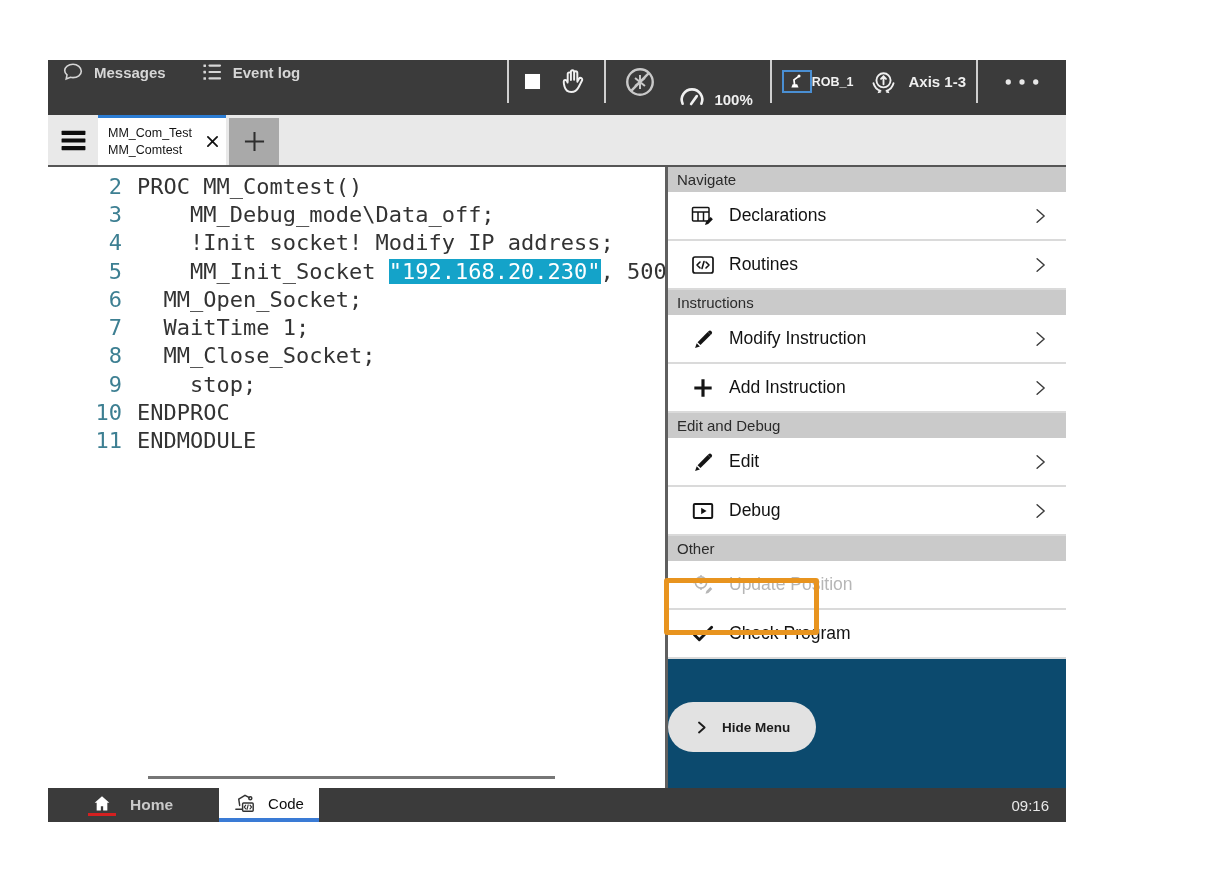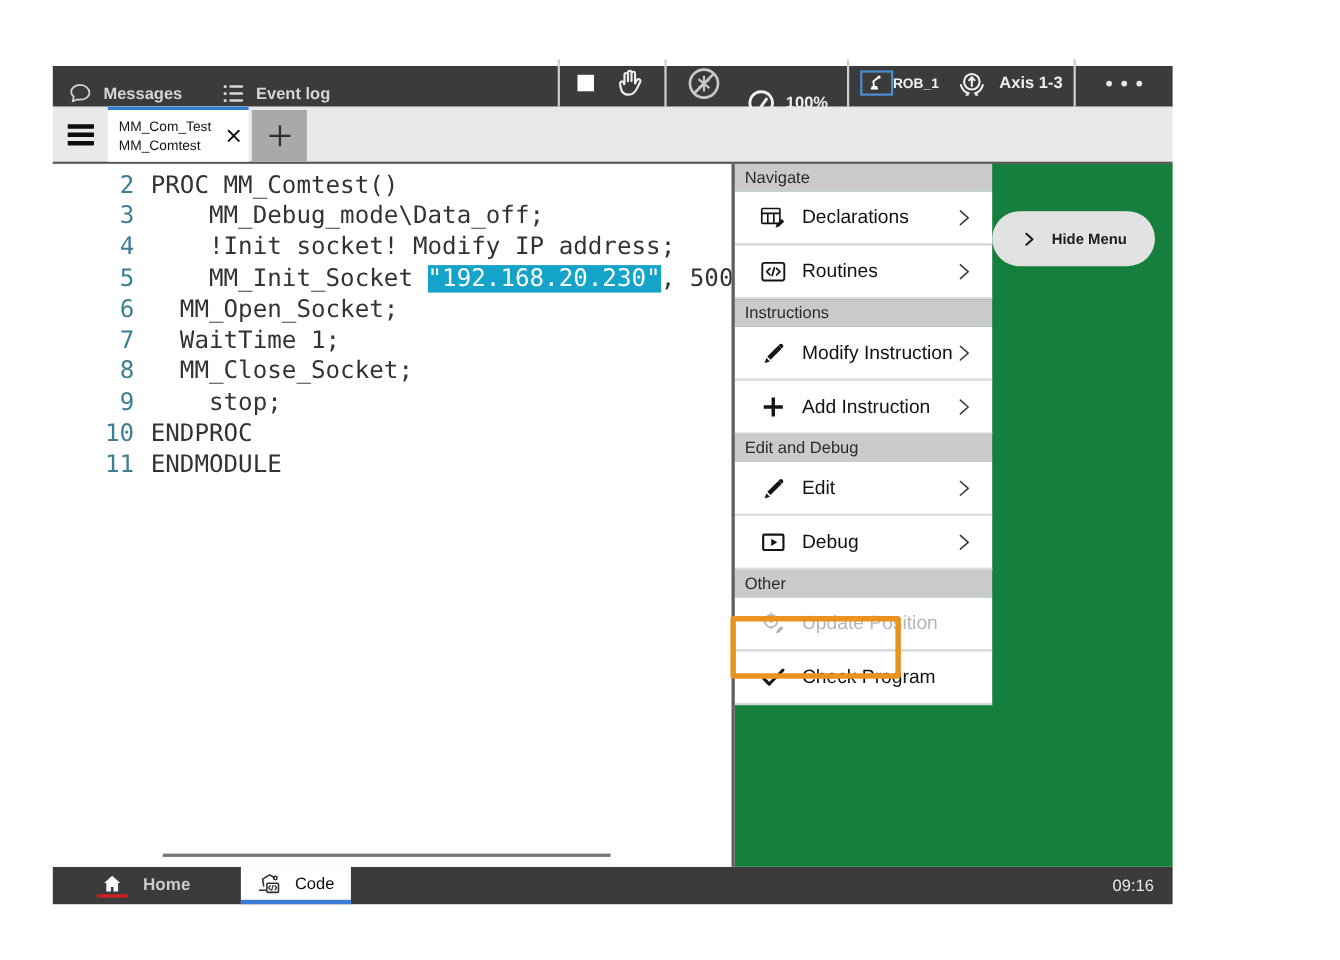--- a/index.html
+++ b/index.html
@@ -2,21 +2,21 @@
 <html><head>
 <meta charset="utf-8">
 <style>
   * { margin:0; padding:0; box-sizing:border-box; }
   html,body { width:1218px; height:873px; background:#ffffff; overflow:hidden;
               font-family:"Liberation Sans", sans-serif; }
   .app { position:absolute; left:48px; top:60px; width:1018px; height:762px;
          display:flex; flex-direction:column; background:#fff; }
 
   
-  .topbar { height:37px; background:#3b3b3b; display:flex; align-items:flex-end; flex:none; color:#dcdcdc; }
+  .topbar { height:55px; background:#3b3b3b; display:flex; align-items:flex-start; flex:none; color:#dcdcdc; }
   .tb-left { display:flex; align-items:center; gap:34px; padding-left:13px; }
   .tb-item { display:flex; align-items:center; gap:9px; font-size:15px; font-weight:bold; color:#d6d6d6; }
   .tb-icon { width:24px; height:24px; color:#d6d6d6; }
   .tb-icon svg, .icon svg { width:100%; height:100%; display:block; }
   .tb-spacer { flex:1; }
   .tb-sep { width:2px; height:43px; background:#cfcfcf; flex:none; }
   .grp { display:flex; align-items:center; height:43px; }
   .grp-stop { padding:0 14px; gap:16px; }
   .stop-icon { width:19px; height:19px; color:#fff; }
   .hand-icon { width:32px; height:32px; color:#f0f0f0; }
@@ -52,21 +52,21 @@
   .editor { width:620px; flex:none; background:#fff; border-right:3px solid #5f5f5f;
             font-family:"DejaVu Sans Mono", monospace; font-size:22px; color:#333;
             padding-top:5px; position:relative; overflow:hidden; }
   .code-line { display:flex; height:28.3px; align-items:center; white-space:pre; }
   .line-number { width:74px; text-align:right; color:#3d7f92; flex:none; }
   .line-code { margin-left:15px; }
   .hl { background:#14a3c9; color:#fff; }
   .h-scrollbar { position:absolute; left:100px; bottom:9px; width:407px; height:3px; background:#767676; }
 
   
-  .menu-panel { flex:1; display:flex; flex-direction:row; background:#15803d; min-width:0; }
+  .menu-panel { flex:1; display:flex; flex-direction:column; background:#0c4a6e; min-width:0; }
   .menu-section-header { height:25px; background:#cacaca; display:flex; align-items:center;
                          padding-left:9px; font-size:15px; color:#2b2b2b; flex:none; }
   .menu-row { height:49px; background:#fff; display:flex; align-items:center;
               padding:0 16px 0 22px; border-bottom:2px solid #dadada; flex:none; }
   .menu-icon { width:26px; height:26px; color:#141414; flex:none; }
   .menu-label { margin-left:13px; font-size:17.5px; color:#121212; }
   .menu-chevron { margin-left:auto; width:20px; height:20px; color:#3a3a3a; }
   .menu-row.disabled .menu-icon, .menu-row.disabled .menu-label { color:#b6b6b6; }
   .menu-footer { flex:1; display:flex; justify-content:flex-start; align-items:flex-start; padding-top:43px; }
   .hide-menu-btn { height:50px; padding:0 26px; border-radius:25px; background:#e2e2e2;

